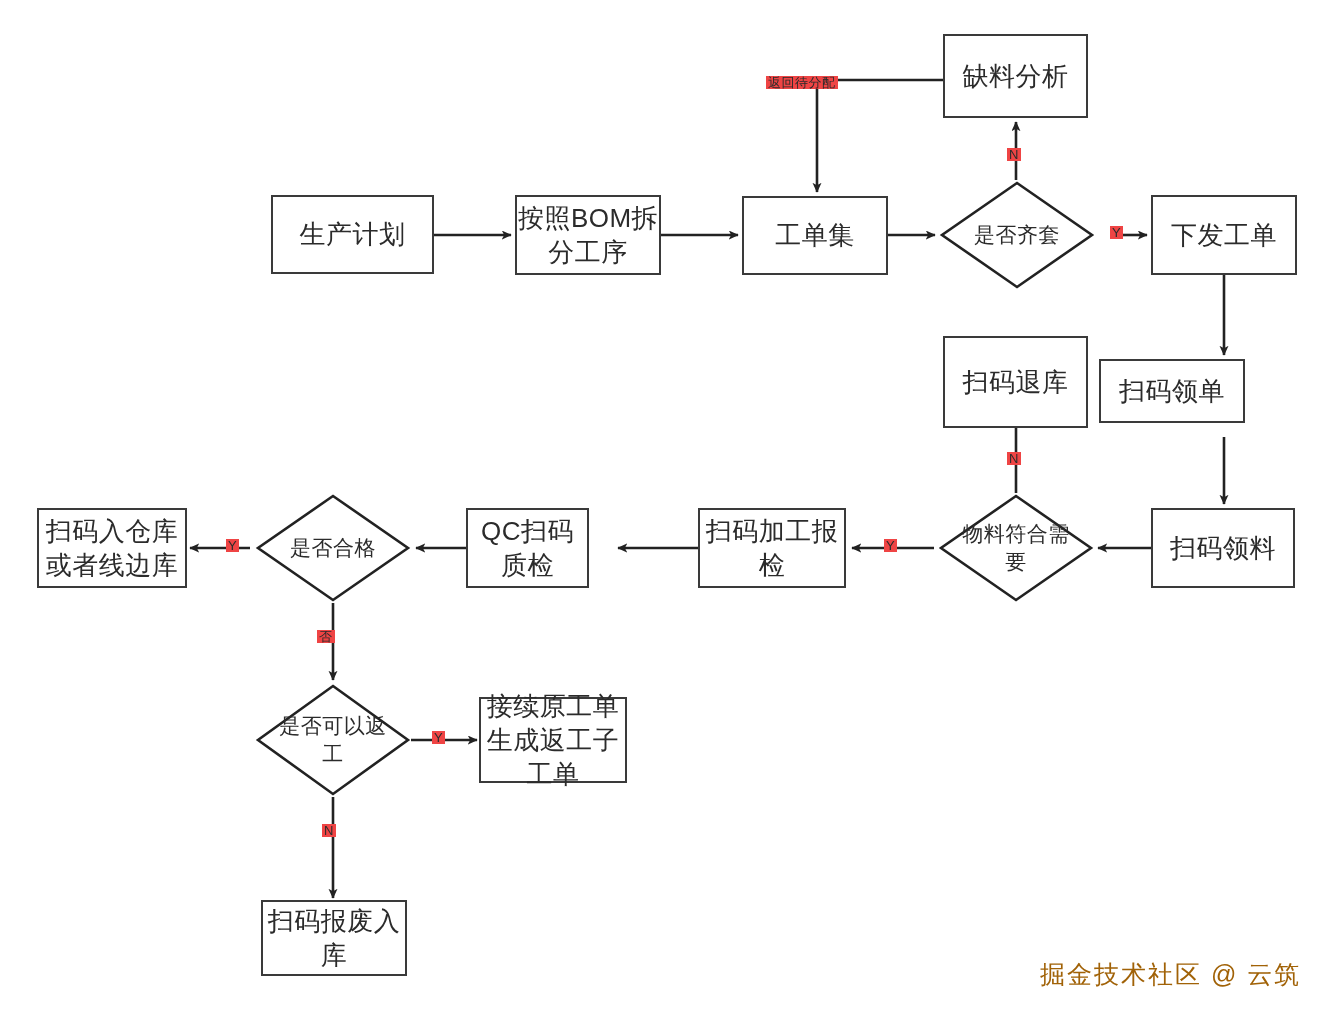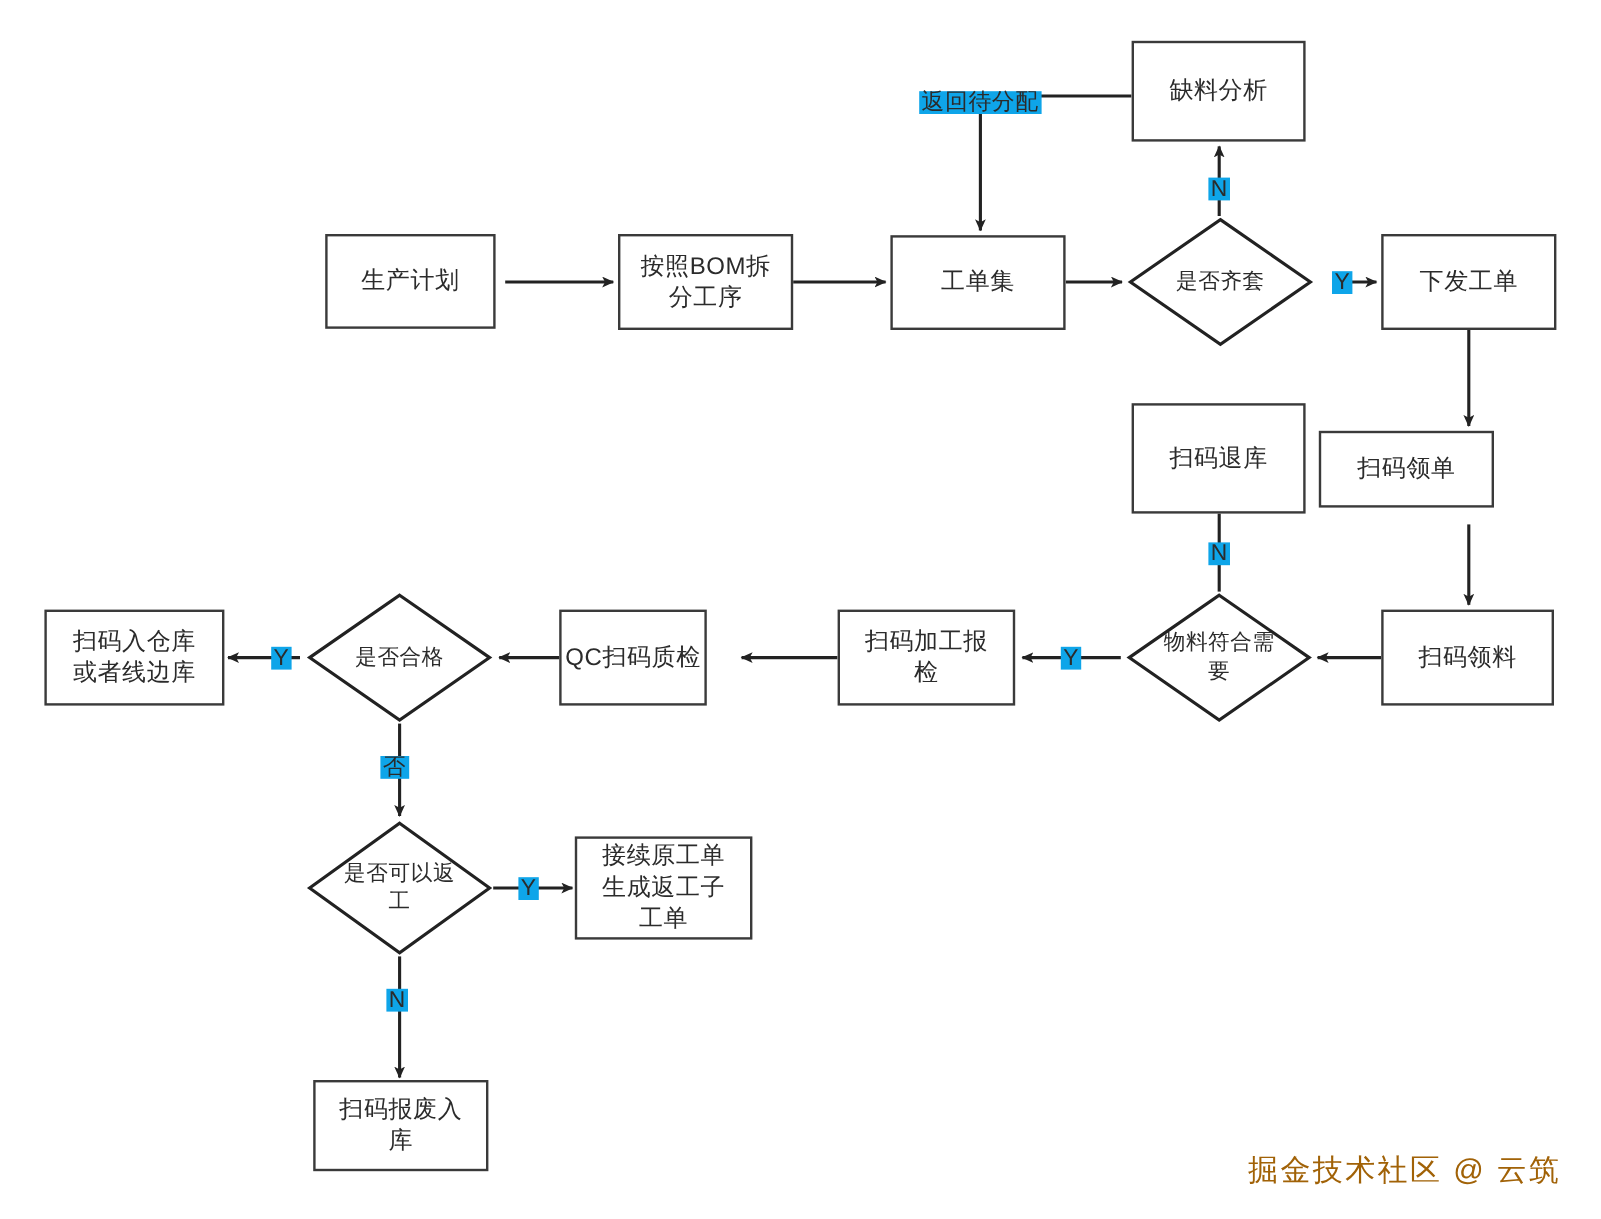--- a/index.html
+++ b/index.html
@@ -29,54 +29,54 @@
     height: 1016px;
   }
   .node {
     position: absolute;
     box-sizing: border-box;
     display: flex;
     align-items: center;
     justify-content: center;
     text-align: center;
     color: #2b2b2b;
-    font-size: 20px;
+    font-size: 26px;
     line-height: 1.32;
     letter-spacing: 0.5px;
     white-space: pre-line;
   }
   .node.box {
     border: 2.5px solid #3a3a3a;
     background: #ffffff;
   }
   .diamond-wrap {
     position: absolute;
     display: flex;
     align-items: center;
     justify-content: center;
   }
   .diamond-label {
     position: relative;
     z-index: 2;
     text-align: center;
     color: #2b2b2b;
-    font-size: 18px;
+    font-size: 21px;
     line-height: 1.32;
     letter-spacing: 0.5px;
     white-space: pre-line;
     pointer-events: none;
   }
   .edge-label {
     position: absolute;
     color: #2b2b2b;
-    font-size: 19px;
+    font-size: 13px;
     line-height: 1;
     letter-spacing: 0.5px;
     white-space: nowrap;
-    background: #0ea5e9;
+    background: #ef4444;
     padding: 0 2px;
   }
   .watermark {
     position: absolute;
     color: #a16207;
     font-size: 25px;
     letter-spacing: 2px;
     white-space: nowrap;
     text-shadow: 0 1px 0 #ffffff;
   }
@@ -123,21 +123,21 @@
       <path d="M250,548 L190,548"></path>
 
       <path d="M333,603 L333,680"></path>
 
       <path d="M411,740 L477,740"></path>
 
       <path d="M333,797 L333,898"></path>
     </g>
   </svg>
 
-  <div class="node box" style="left:271px; top:195px; width:142px; height:79px;">生产计划</div>
+  <div class="node box" style="left:271px; top:195px; width:163px; height:79px;">生产计划</div>
 
   <div class="node box" style="left:515px; top:195px; width:146px; height:80px;">按照BOM拆
 分工序</div>
 
   <div class="node box" style="left:742px; top:196px; width:146px; height:79px;">工单集</div>
 
   <div class="node box" style="left:943px; top:34px; width:145px; height:84px;">缺料分析</div>
 
   <div class="node box" style="left:1151px; top:195px; width:146px; height:80px;">下发工单</div>
 

